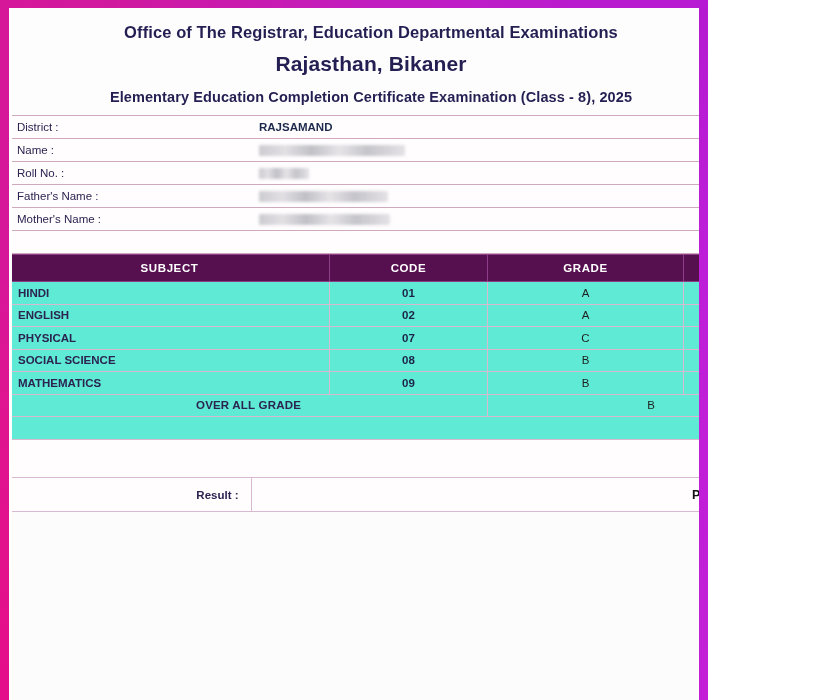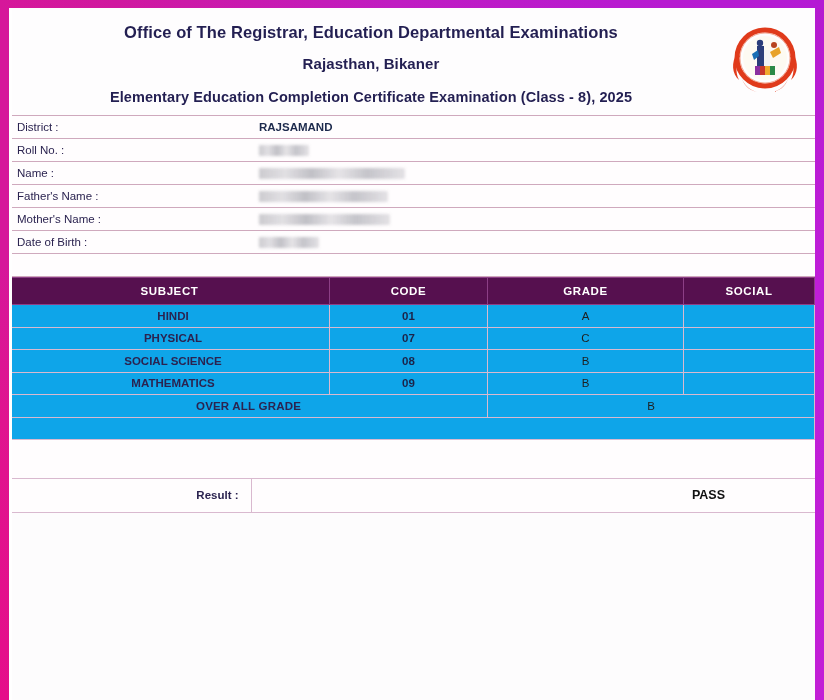--- a/index.html
+++ b/index.html
@@ -5,21 +5,21 @@
 <style>
   * { box-sizing: border-box; }
   html, body {
     margin: 0;
     padding: 0;
     background: #ffffff;
     font-family: "Liberation Sans", "DejaVu Sans", sans-serif;
   }
   #page {
     position: relative;
-    width: 824px;
+    width: 708px;
     height: 700px;
     overflow: hidden;
     background: #ffffff;
   }
 
   
   .frame-left {
     position: absolute;
     left: 0; top: 0;
     width: 9px; height: 700px;
@@ -70,21 +70,21 @@
     color: #231f52;
     font-weight: bold;
     letter-spacing: 0.1px;
   }
   .hl1 {
     font-size: 16.5px;
     padding: 6px 92px 0 10px;
     line-height: 20px;
   }
   .hl2 {
-    font-size: 15px;
+    font-size: 21px;
     padding: 12px 92px 0 10px;
     line-height: 20px;
   }
   .hl3 {
     font-size: 14.5px;
     padding: 14px 92px 0 10px;
     line-height: 18px;
   }
   .logo {
     position: absolute;
@@ -160,22 +160,21 @@
     height: 27px;
     border: 1px solid #8c3f86;
     text-align: center;
     vertical-align: middle;
   }
   table.marks td {
     border: 1px solid #d9b9cf;
     height: 22.5px;
     font-size: 11.5px;
     vertical-align: middle;
-    background: #0ea5e9;
-    text-align: center;
+    background: #5eead4;
   }
   td.m-subject {
     text-align: left;
     padding-left: 8px;
     color: #2b2350;
     font-weight: bold;
   }
   td.m-code {
     text-align: center;
     color: #1c2348;
@@ -316,47 +315,41 @@
       <colgroup>
           <col style="width:242px">
           <col>
         </colgroup>
       <tbody>
         <tr>
           <td class="info-label">District :</td>
           <td class="info-value">RAJSAMAND</td>
         </tr>
         <tr>
+          <td class="info-label">Name :</td>
+          <td class="info-value">
+            <span class="redact" style="width: 146px;"></span>
+          </td>
+        </tr>
+        <tr>
           <td class="info-label">Roll No. :</td>
           <td class="info-value">
             <span class="redact" style="width: 50px;"></span>
           </td>
         </tr>
         <tr>
-          <td class="info-label">Name :</td>
-          <td class="info-value">
-            <span class="redact" style="width: 146px;"></span>
-          </td>
-        </tr>
-        <tr>
           <td class="info-label">Father's Name :</td>
           <td class="info-value">
             <span class="redact" style="width: 129px;"></span>
           </td>
         </tr>
         <tr>
           <td class="info-label">Mother's Name :</td>
           <td class="info-value">
             <span class="redact" style="width: 131px;"></span>
-          </td>
-        </tr>
-        <tr>
-          <td class="info-label">Date of Birth :</td>
-          <td class="info-value">
-            <span class="redact" style="width: 60px;"></span>
           </td>
         </tr>
         <tr>
           <td class="info-blank-row" colspan="2"></td>
         </tr>
       </tbody>
     </table>
 
     <table class="marks">
       <colgroup>
@@ -374,20 +367,26 @@
         </tr>
       </thead>
       <tbody>
         <tr>
           <td class="m-subject">HINDI</td>
           <td class="m-code">01</td>
           <td class="m-grade">A</td>
           <td class="m-details"></td>
         </tr>
         <tr>
+          <td class="m-subject">ENGLISH</td>
+          <td class="m-code">02</td>
+          <td class="m-grade">A</td>
+          <td class="m-details"></td>
+        </tr>
+        <tr>
           <td class="m-subject">PHYSICAL</td>
           <td class="m-code">07</td>
           <td class="m-grade">C</td>
           <td class="m-details"></td>
         </tr>
         <tr>
           <td class="m-subject">SOCIAL SCIENCE</td>
           <td class="m-code">08</td>
           <td class="m-grade">B</td>
           <td class="m-details"></td>

